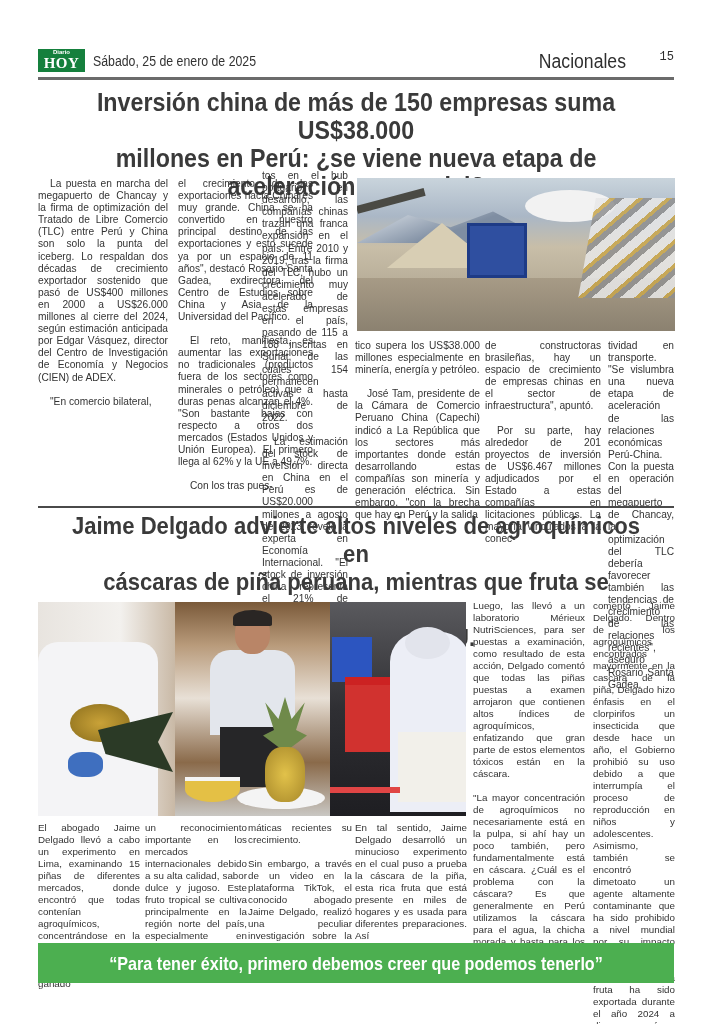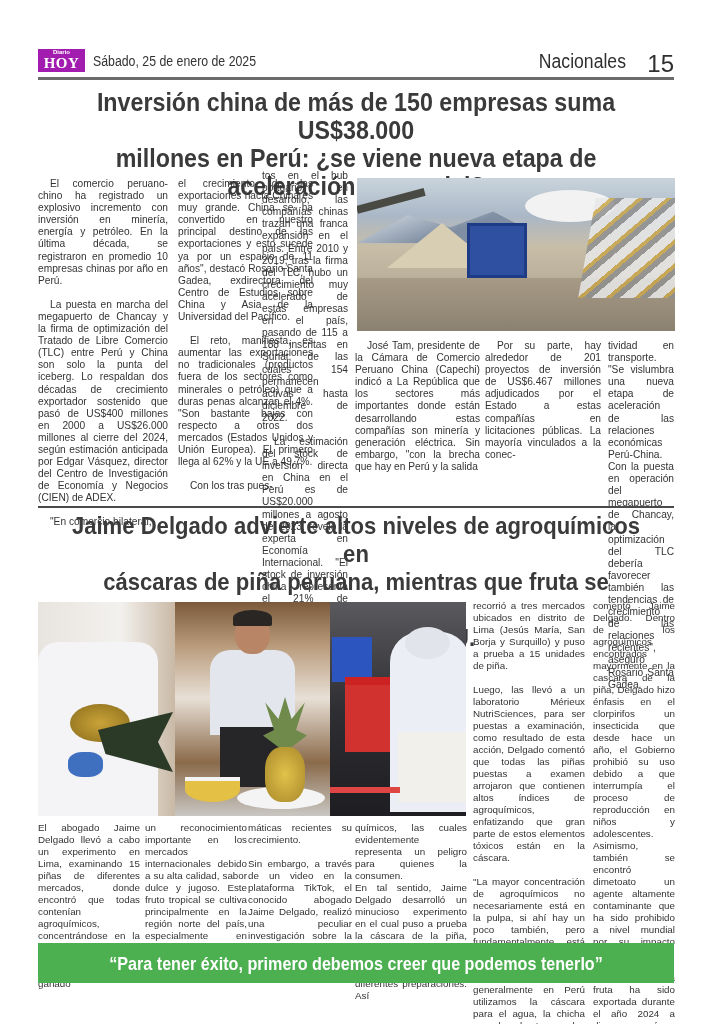--- a/index.html
+++ b/index.html
@@ -1,25 +1,25 @@
 <!DOCTYPE html>
 <html><head>
 <meta charset="utf-8">
 <style>
   * { box-sizing: border-box; margin: 0; padding: 0; }
   html, body { width: 723px; height: 1024px; background: #ffffff; overflow: hidden; }
   body { position: relative; font-family: "Liberation Sans", sans-serif; color: #2b2b2b; }
 
   .masthead { position: absolute; left: 38px; top: 49px; width: 636px; height: 24px; }
-  .logo { position: absolute; left: 0; top: 0; width: 47px; height: 23px; background: #a21caf; color: #fff; text-align: center; }
+  .logo { position: absolute; left: 0; top: 0; width: 47px; height: 23px; background: #15803d; color: #fff; text-align: center; }
   .logo .small { font-family: "Liberation Sans", sans-serif; font-size: 6px; font-weight: bold; line-height: 7px; display: block; }
   .logo .big { font-family: "Liberation Serif", serif; font-size: 15px; font-weight: bold; line-height: 14px; display: block; letter-spacing: 0.5px; }
   .date { position: absolute; left: 55px; top: 4px; font-size: 14px; color: #333; transform: scaleX(0.88); transform-origin: left center; white-space: nowrap; }
   .section { position: absolute; right: 48px; top: 1px; font-size: 20px; color: #2f2f2f; transform: scaleX(0.88); transform-origin: right center; }
-  .pagenum { position: absolute; right: 0; top: 1px; font-size: 24px; color: #2f2f2f; }
+  .pagenum { position: absolute; right: 0; top: 1px; font-size: 12px; color: #2f2f2f; font-family: Liberation Mono, monospace; }
   .rule-top { position: absolute; left: 38px; top: 77px; width: 636px; height: 3px; background: #6b6b6b; }
 
   .headline { position: absolute; left: 38px; width: 636px; text-align: center; font-weight: bold; color: #3a3a3a; }
   .h1 { top: 88px; font-size: 25px; line-height: 28px; transform: scaleX(0.93); transform-origin: center; }
   .h2 { top: 512px; font-size: 24px; line-height: 28px; transform: scaleX(0.92); transform-origin: center; }
 
   .col { position: absolute; font-size: 10.2px; line-height: 12.1px; color: #333; text-align: justify; }
   .col p { text-indent: 12px; margin-bottom: 12px; }
   .col p.noindent { text-indent: 0; }
 
@@ -92,21 +92,20 @@
 </div>
 <div class="rule-top"></div>
 
 <div class="headline h1">
   <div>Inversión china de más de 150 empresas suma US$38.000</div>
   <div>millones en Perú: ¿se viene nueva etapa de</div>
   <div>aceleración comercial?</div>
 </div>
 
 <div class="col c1">
-  <p>El comercio peruano-chino ha registrado un explosivo incremento con inversión en minería, energía y petróleo. En la última década, se registraron en promedio 10 empresas chinas por año en Perú.</p>
   <p>La puesta en marcha del megapuerto de Chancay y la firma de optimización del Tratado de Libre Comercio (TLC) entre Perú y China son solo la punta del iceberg. Lo respaldan dos décadas de crecimiento exportador sostenido que pasó de US$400 millones en 2000 a US$26.000 millones al cierre del 2024, según estimación anticipada por Edgar Vásquez, director del Centro de Investigación de Economía y Negocios (CIEN) de ADEX.</p>
   <p>"En comercio bilateral,</p>
 </div>
 <div class="col c2">
   <p class="noindent">el crecimiento de las exportaciones hacia China es muy grande. China se ha convertido en nuestro principal destino de las exportaciones y esto sucede ya por un espacio de 11 años", destacó Rosario Santa Gadea, exdirectora del Centro de Estudios sobre China y Asia de la Universidad del Pacífico.</p>
   <p>El reto, manifiesta, es aumentar las exportaciones no tradicionales (productos fuera de los sectores como minerales o petróleo) que a duras penas alcanzan el 4%. "Son bastante bajas con respecto a otros dos mercados (Estados Unidos y Unión Europea). El primero llega al 62% y la UE a 49,7%.</p>
   <p>Con los tras pues-</p>
 </div>
 <div class="col c3" style="left:262px; width:86px;">
   <p class="noindent">tos en el hub portuario en desarrollo, las compañías chinas trazan una franca expansión en el país. Entre 2010 y 2019, tras la firma del TLC, hubo un crecimiento muy acelerado de estas empresas en el país, pasando de 115 a 188 inscritas en Sunat, de las cuales 154 permanecen activas hasta diciembre de 2022.</p>
@@ -118,23 +117,25 @@
   <div class="mountain"></div>
   <div class="pile"></div>
   <div class="conveyor"></div>
   <div class="plant"></div>
   <div class="ground"></div>
   <div class="tank"></div>
   <div class="cells"></div>
 </div>
 
 <div class="col c4">
+  <p class="noindent">tico supera los US$38.000 millones especialmente en minería, energía y petróleo.</p>
   <p>José Tam, presidente de la Cámara de Comercio Peruano China (Capechi) indicó a La República que los sectores más importantes donde están desarrollando estas compañías son minería y generación eléctrica. Sin embargo, "con la brecha que hay en Perú y la salida</p>
 </div>
 <div class="col c5">
+  <p class="noindent">de constructoras brasileñas, hay un espacio de crecimiento de empresas chinas en el sector de infraestructura", apuntó.</p>
   <p>Por su parte, hay alrededor de 201 proyectos de inversión de US$6.467 millones adjudicados por el Estado a estas compañías en licitaciones públicas. La mayoría vinculados a la conec-</p>
 </div>
 <div class="col c6">
   <p class="noindent">tividad en transporte. "Se vislumbra una nueva etapa de aceleración de las relaciones económicas Perú-China. Con la puesta en operación del megapuerto de Chancay, la optimización del TLC debería favorecer también las tendencias de crecimiento de las relaciones recientes", aseguró Rosario Santa Gadea.</p>
 </div>
 
 <div class="rule-mid"></div>
 
 <div class="headline h2">
   <div>Jaime Delgado advierte altos niveles de agroquímicos en</div>
@@ -174,25 +175,23 @@
   <p>La piña peruana ha ganado</p>
 </div>
 <div class="col2 d2">
   <p>un reconocimiento importante en los mercados internacionales debido a su alta calidad, sabor dulce y jugoso. Este fruto tropical se cultiva principalmente en la región norte del país, especialmente en Piura, Lambayeque y Tumbes, donde las condiciones cli-</p>
 </div>
 <div class="col2 d3">
   <p>máticas recientes su crecimiento.</p>
   <p>Sin embargo, a través de un video en la plataforma TikTok, el conocido abogado Jaime Delgado, realizó una peculiar investigación sobre la cáscara de la piña, encontrando altos índices de agro-</p>
 </div>
 <div class="col2 d4">
-  <p style="margin-bottom:0">químicos, las cuales evidentemente representa un peligro para quienes la consumen.</p>
   <p>En tal sentido, Jaime Delgado desarrolló un minucioso experimento en el cual puso a prueba la cáscara de la piña, esta rica fruta que está presente en miles de hogares y es usada para diferentes preparaciones. Así</p>
 </div>
 <div class="col2 d5">
-  <p>recorrió a tres mercados ubicados en distrito de Lima (Jesús María, San Borja y Surquillo) y puso a prueba a 15 unidades de piña.</p>
   <p>Luego, las llevó a un laboratorio Mérieux NutriSciences, para ser puestas a examinación, como resultado de esta acción, Delgado comentó que todas las piñas puestas a examen arrojaron que contienen altos índices de agroquímicos, enfatizando que gran parte de estos elementos tóxicos están en la cáscara.</p>
   <p>"La mayor concentración de agroquímicos no necesariamente está en la pulpa, si ahí hay un poco también, pero fundamentalmente está en cáscara. ¿Cuál es el problema con la cáscara? Es que generalmente en Perú utilizamos la cáscara para el agua, la chicha morada y hasta para los emolientes",</p>
 </div>
 <div class="col2 d6">
   <p>comentó Jaime Delgado. Dentro de los agroquímicos encontrados mayormente en la cascara de la piña, Delgado hizo énfasis en el clorpirifos un insecticida que desde hace un año, el Gobierno prohibió su uso debido a que interrumpía el proceso de reproducción en niños y adolescentes. Asimismo, también se encontró dimetoato un agente altamente contaminante que ha sido prohibido a nivel mundial por su impacto negativo.</p>
   <p>Pese a ello, esta fruta ha sido exportada durante el año 2024 a diversos países. Por lo que, Delgado se preguntó si también llegaban con estos agroquímicos altamente contaminantes. "Viajan limpias al extranjero (las piñas) entonces por qué no nos tratan a los peruanos con los mismos entandares".</p>
 </div>
 
 <div class="green-bar"></div>
 <div class="quote">“Para tener éxito, primero debemos creer que podemos tenerlo”</div>

